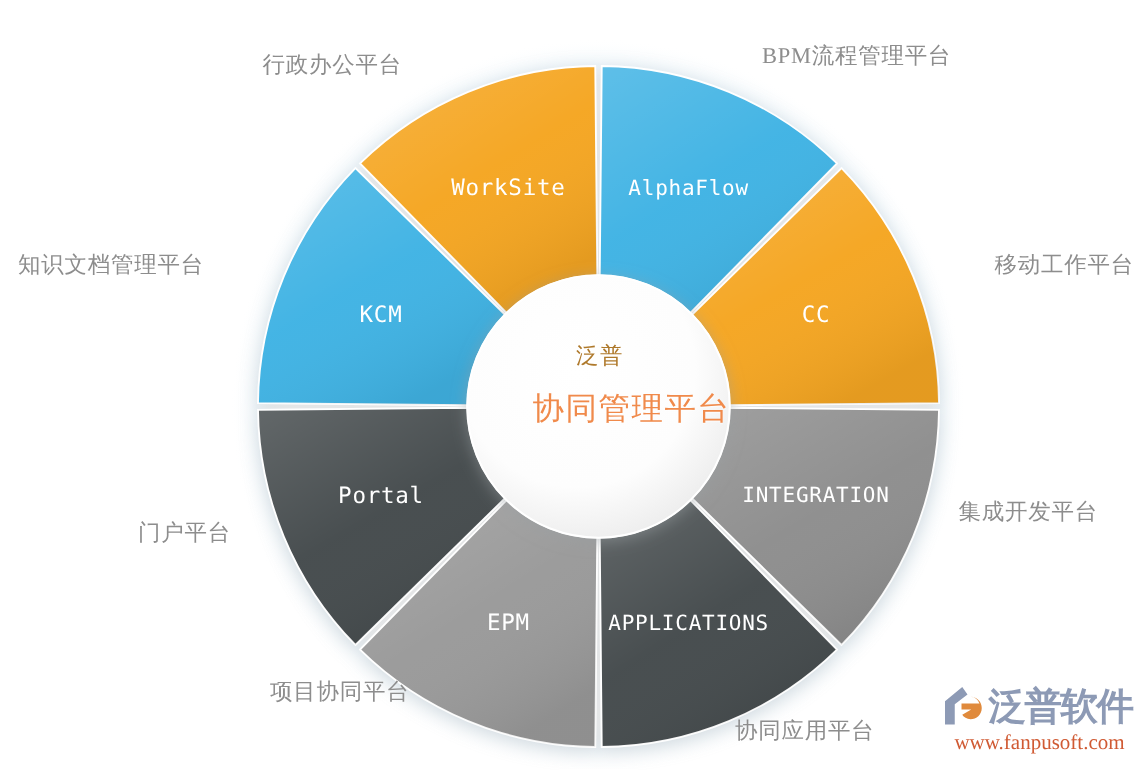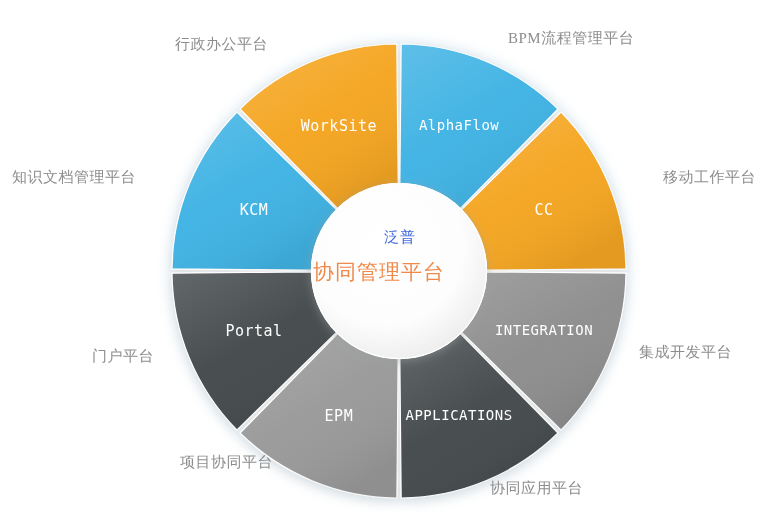--- a/index.html
+++ b/index.html
@@ -53,36 +53,36 @@
     white-space: nowrap;
     letter-spacing: 0.5px;
     line-height: 20px;
   }
 
   .center-title {
     position: absolute;
     left: 313px;
     top: 258px;
     width: 174px;
-    text-align: left;
+    text-align: right;
     font-family: "Liberation Serif", "DejaVu Serif", serif;
     font-size: 21px;
     color: #f08a4b;
     letter-spacing: 1px;
     text-shadow: 0 1px 1px rgba(255,255,255,0.9);
   }
   .center-ghost {
     position: absolute;
     left: 313px;
     top: 228px;
     width: 174px;
     text-align: center;
     font-family: "Liberation Serif", "DejaVu Serif", serif;
     font-size: 15px;
-    color: #1d4ed8;
+    color: #a16207;
     letter-spacing: 1px;
     opacity: 0.85;
   }
 
   
   .watermark {
     position: absolute;
     left: 627px;
     top: 455px;
     width: 130px;
@@ -231,22 +231,34 @@
     <circle cx="399" cy="271" r="88" fill="url(#hubGrad)" filter="url(#hubShadow)"></circle>
     <circle cx="399" cy="271" r="87.5" fill="none" stroke="#ffffff" stroke-width="1.4"></circle>
   </svg>
 
   <div class="center-ghost">泛普</div>
   <div class="center-title">协同管理平台</div>
 
   <div id="outer-labels">
       <div class="outer-label" style="left: 508px; top: 28px;">BPM流程管理平台</div>
       <div class="outer-label" style="left: 639px; top: 167px; margin-left: 24px;">移动工作平台</div>
-      <div class="outer-label" style="left: 639px; top: 342px;">集成开发平台</div>
+      <div class="outer-label" style="left: 639px; top: 332px;">集成开发平台</div>
       <div class="outer-label" style="left: 490px; top: 478px;">协同应用平台</div>
       <div class="outer-label" style="left: 180px; top: 452px;">项目协同平台</div>
       <div class="outer-label" style="left: 92px; top: 346px;">门户平台</div>
       <div class="outer-label" style="left: 12px; top: 167px;">知识文档管理平台</div>
       <div class="outer-label" style="left: 175px; top: 34px;">行政办公平台</div>
     </div>
 
+  <div class="watermark">
+    <div class="wm-row">
+      <div class="wm-mark">
+        <svg viewBox="0 0 30 30" width="30" height="30">
+          <path d="M14.5 2 L3 11.5 L3 27 L9.5 27 L9.5 13.5 L18 7 Z" fill="#8d9ab5"></path>
+          <path d="M20 8.5 C24.5 8.5 27.5 12 27.5 16 C27.5 20.5 24 23.5 20 23.5 C17.5 23.5 15.5 22 14.5 20.5 L20.5 17 L14 17 L14 13 L26 13 C25 10.5 23 8.5 20 8.5 Z" fill="#e08a3c"></path>
+        </svg>
+      </div>
+      <div class="wm-text">泛普软件</div>
+    </div>
+    <div class="wm-url">www.fanpusoft.com</div>
+  </div>
 
 </div>
 
 </body></html>

